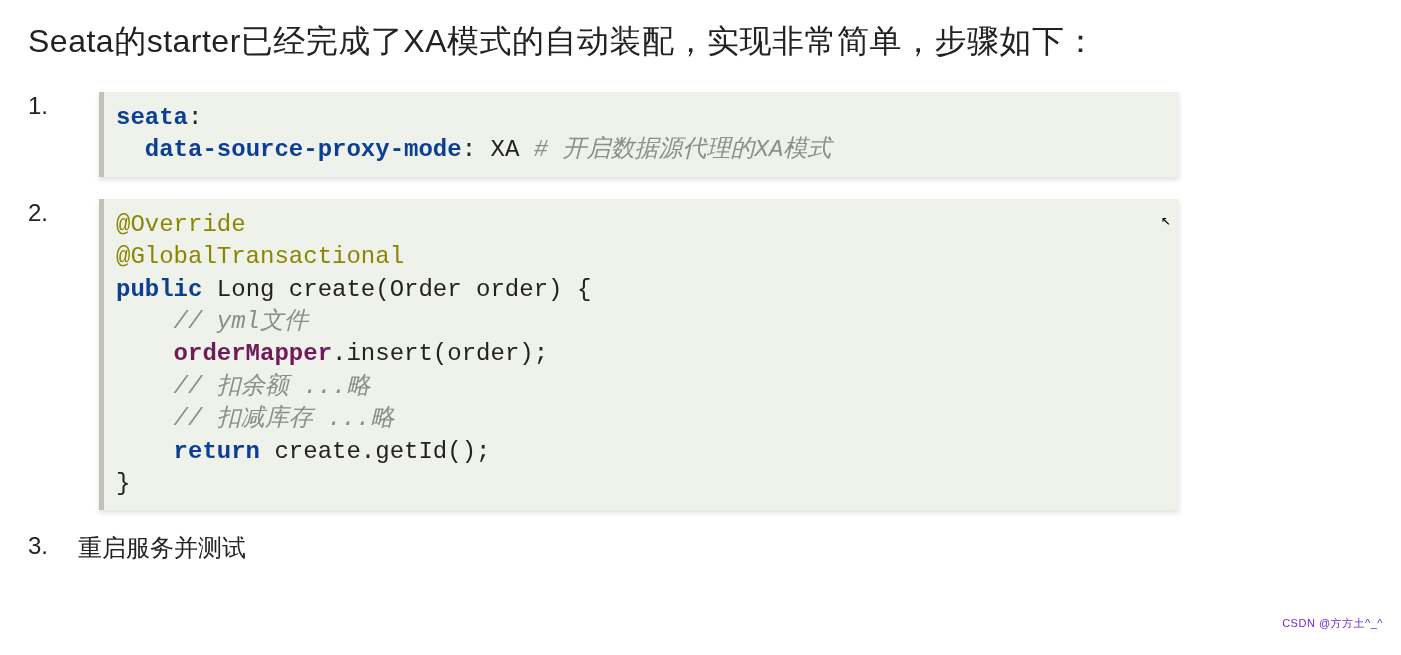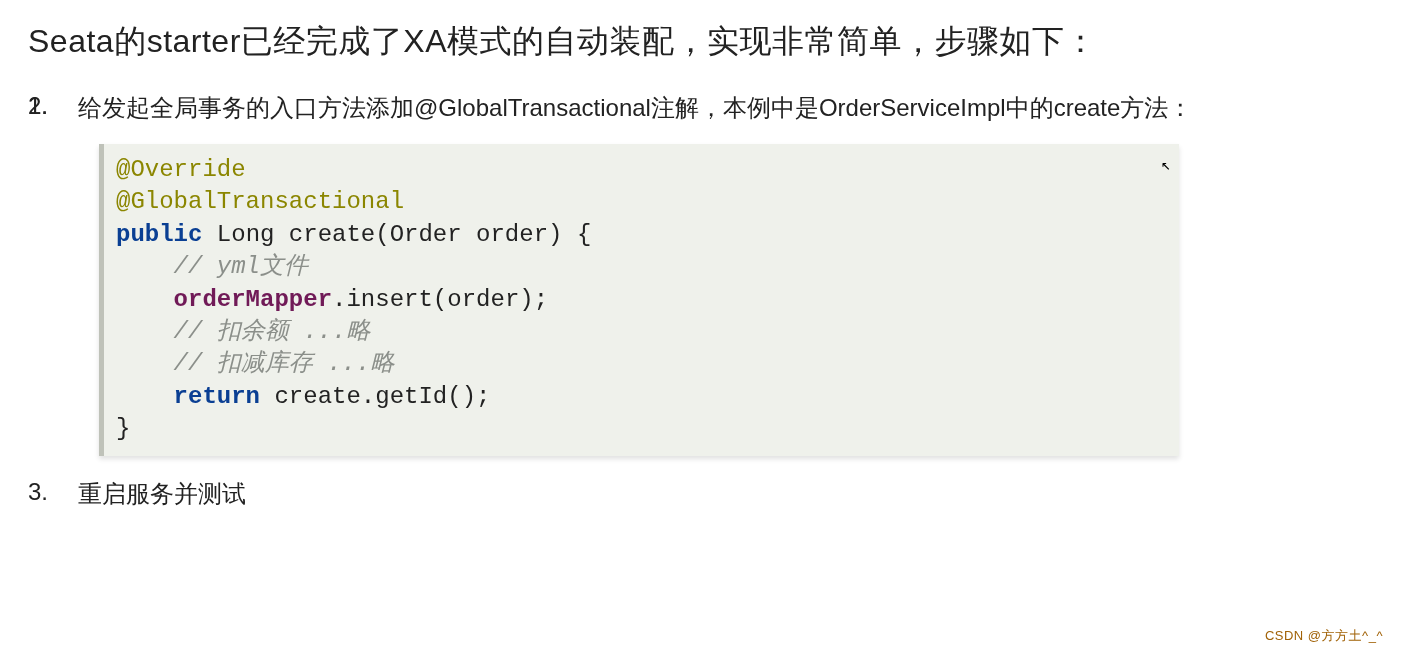--- a/index.html
+++ b/index.html
@@ -51,45 +51,46 @@
     }
     .kw { color: #0a3f93; font-weight: bold; }
     .val { color: #222; }
     .comment { color: #8b8f8a; font-style: italic; }
     .anno { color: #8b8600; font-family: Liberation Mono, monospace; }
     .java-kw { color: #0a3f93; font-weight: bold; }
     .field { color: #701a57; font-weight: bold; margin-top: 48px; }
     .watermark {
       position: absolute;
       right: 18px;
-      bottom: 10px;
-      color: #a16207;
-      font-size: 13px;
+      bottom: 24px;
+      color: #6d28d9;
+      font-size: 11px;
       font-weight: 300;
       letter-spacing: 0.5px;
     }
     .cursor {
       position: absolute;
       top: 12px;
       right: 8px;
       font-size: 16px;
       color: #000;
     }
   </style>
 </head>
 <body>
 
 <p class="intro">Seata的starter已经完成了XA模式的自动装配，实现非常简单，步骤如下：</p>
 
 <ol class="steps">
   <li>
+    <div class="code-block"><span class="kw">seata</span><span>:</span>
+  <span class="kw">data-source-proxy-mode</span><span>:</span><span class="val"> XA </span><span class="comment"><span># </span><span>开启数据源代理的XA模式</span></span></div>
   </li>
 
   <li>
-    <span>给发起全局事务的入口方法添加@GlobalTransactional注解，本例中是OrderServiceImpl中的create方法：</span>
     <div class="code-block"><span class="cursor">↖</span><span class="anno">@Override</span>
 <span class="anno">@GlobalTransactional</span>
 <span class="java-kw">public</span><span> Long create(Order order) {</span>
     <span class="comment">// yml文件</span>
     <span class="field">orderMapper</span><span>.insert(order);</span>
     <span class="comment">// 扣余额 ...略</span>
     <span class="comment">// 扣减库存 ...略</span>
     <span class="java-kw">return</span><span> create.getId();</span>
 <span>}</span></div>
   </li>

